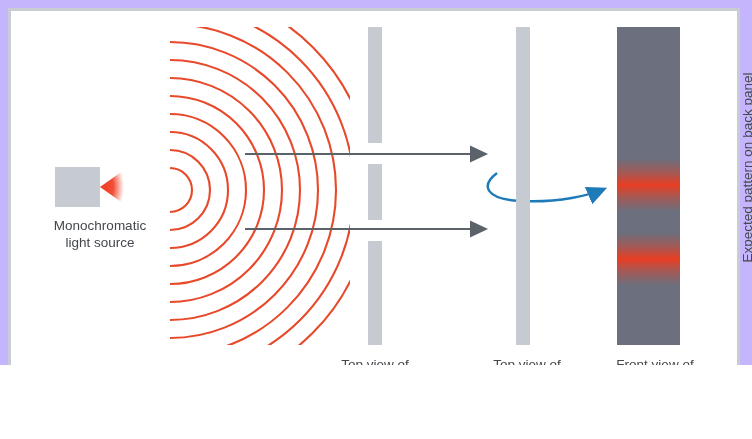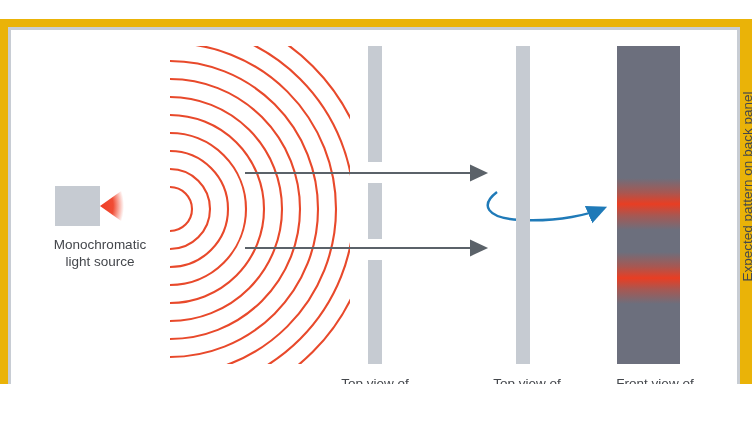--- a/index.html
+++ b/index.html
@@ -4,24 +4,23 @@
 <style>
   html, body {
     margin: 0;
     padding: 0;
     background: #ffffff;
   }
   #figure {
     position: relative;
     width: 752px;
     height: 365px;
-    background: #eab308;
+    background: #c4b5fd;
     font-family: "Liberation Sans", sans-serif;
     overflow: hidden;
-    margin-top: 19px;
   }
   .frame {
     position: absolute;
     left: 8px;
     top: 8px;
     width: 732px;
     height: 419px;
     border: 3px solid #c8cdd4;
     box-sizing: border-box;
     background: #ffffff;

